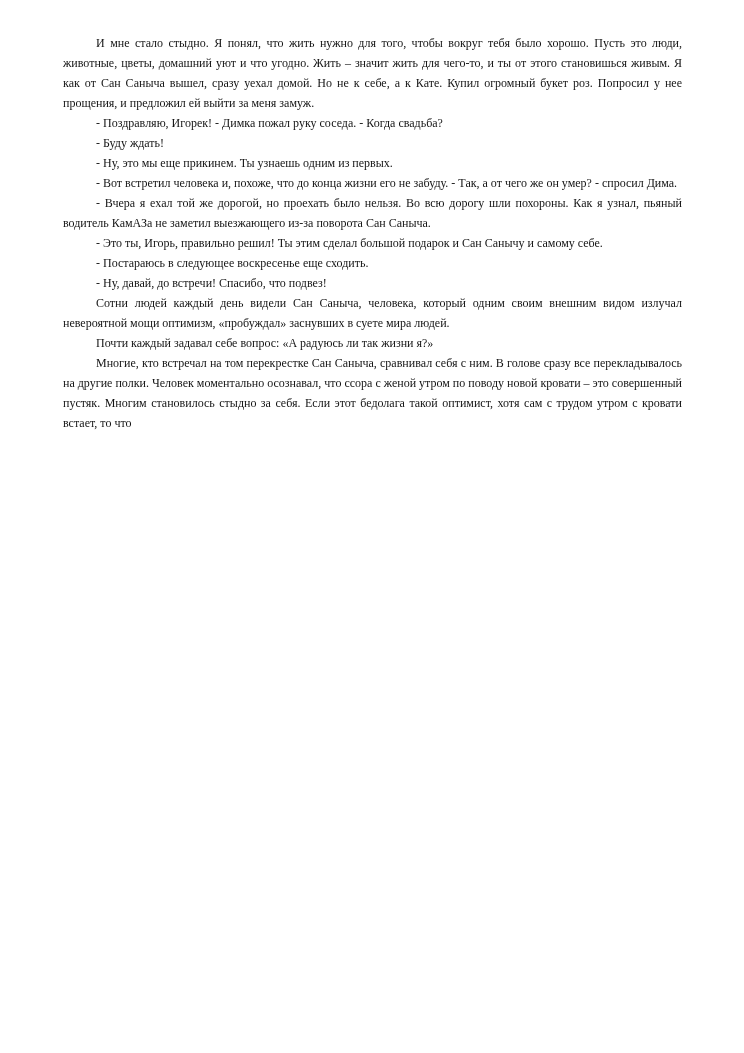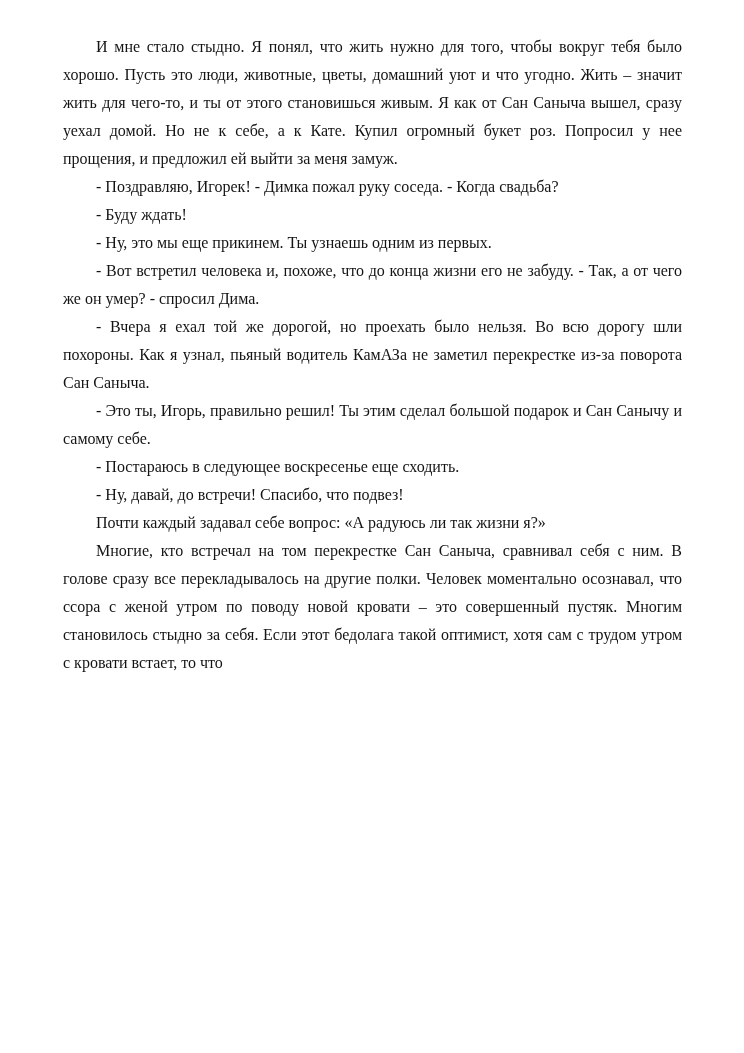--- a/index.html
+++ b/index.html
@@ -18,22 +18,22 @@
   }
   .text-column {
     position: absolute;
     left: 63px;
     top: 33px;
     width: 619px;
   }
   .para {
     margin: 0;
     padding: 0;
-    font-size: 16px;
-    line-height: 28px;
+    font-size: 12px;
+    line-height: 20px;
     text-align: justify;
     text-justify: inter-word;
     text-indent: 33px;
     color: #141414;
     -webkit-font-smoothing: none;
   }
   .para.dialogue {
     text-indent: 33px;
   }
   .page-number {
@@ -50,23 +50,24 @@
 <body>
 
 <div class="page">
 
   <div class="text-column">
     <p class="para">И мне стало стыдно. Я понял, что жить нужно для того, чтобы вокруг тебя было хорошо. Пусть это люди, животные, цветы, домашний уют и что угодно. Жить – значит жить для чего-то, и ты от этого становишься живым. Я как от Сан Саныча вышел, сразу уехал домой. Но не к себе, а к Кате. Купил огромный букет роз. Попросил у нее прощения, и предложил ей выйти за меня замуж.</p>
     <p class="para dialogue">- Поздравляю, Игорек! - Димка пожал руку соседа. - Когда свадьба?</p>
     <p class="para dialogue">- Буду ждать!</p>
     <p class="para dialogue">- Ну, это мы еще прикинем. Ты узнаешь одним из первых.</p>
     <p class="para dialogue">- Вот встретил человека и, похоже, что до конца жизни его не забуду. - Так, а от чего же он умер? - спросил Дима.</p>
-    <p class="para dialogue">- Вчера я ехал той же дорогой, но проехать было нельзя. Во всю дорогу шли похороны. Как я узнал, пьяный водитель КамАЗа не заметил перекрестке из-за поворота Сан Саныча.</p>
+    <p class="para dialogue">- Вчера я ехал той же дорогой, но проехать было нельзя. Во всю дорогу шли похороны. Как я узнал, пьяный водитель КамАЗа не заметил выезжающего из-за поворота Сан Саныча.</p>
     <p class="para dialogue">- Это ты, Игорь, правильно решил! Ты этим сделал большой подарок и Сан Санычу и самому себе.</p>
     <p class="para dialogue">- Постараюсь в следующее воскресенье еще сходить.</p>
     <p class="para dialogue">- Ну, давай, до встречи! Спасибо, что подвез!</p>
+    <p class="para">Сотни людей каждый день видели Сан Саныча, человека, который одним своим внешним видом излучал невероятной мощи оптимизм, «пробуждал» заснувших в суете мира людей.</p>
     <p class="para">Почти каждый задавал себе вопрос: «А радуюсь ли так жизни я?»</p>
     <p class="para">Многие, кто встречал на том перекрестке Сан Саныча, сравнивал себя с ним. В голове сразу все перекладывалось на другие полки. Человек моментально осознавал, что ссора с женой утром по поводу новой кровати – это совершенный пустяк. Многим становилось стыдно за себя. Если этот бедолага такой оптимист, хотя сам с трудом утром с кровати встает, то что</p>
   </div>
 
   <div class="page-number">35</div>
 
 </div>
 
 </body></html>

